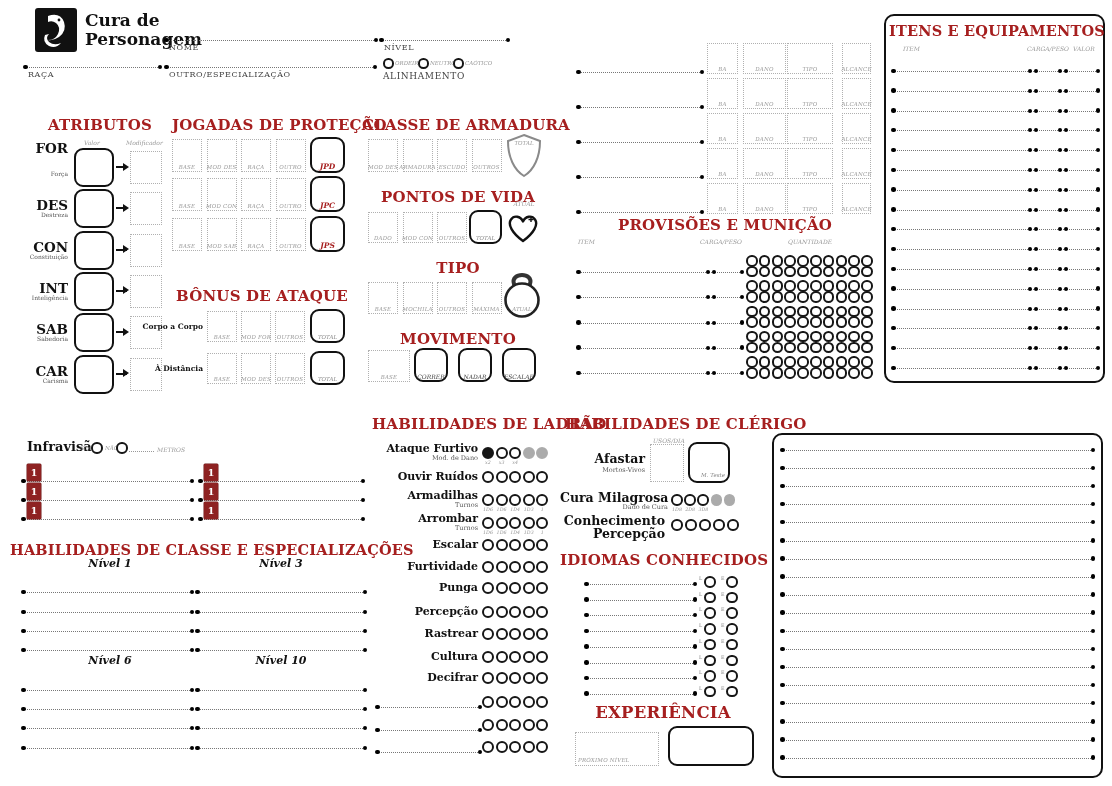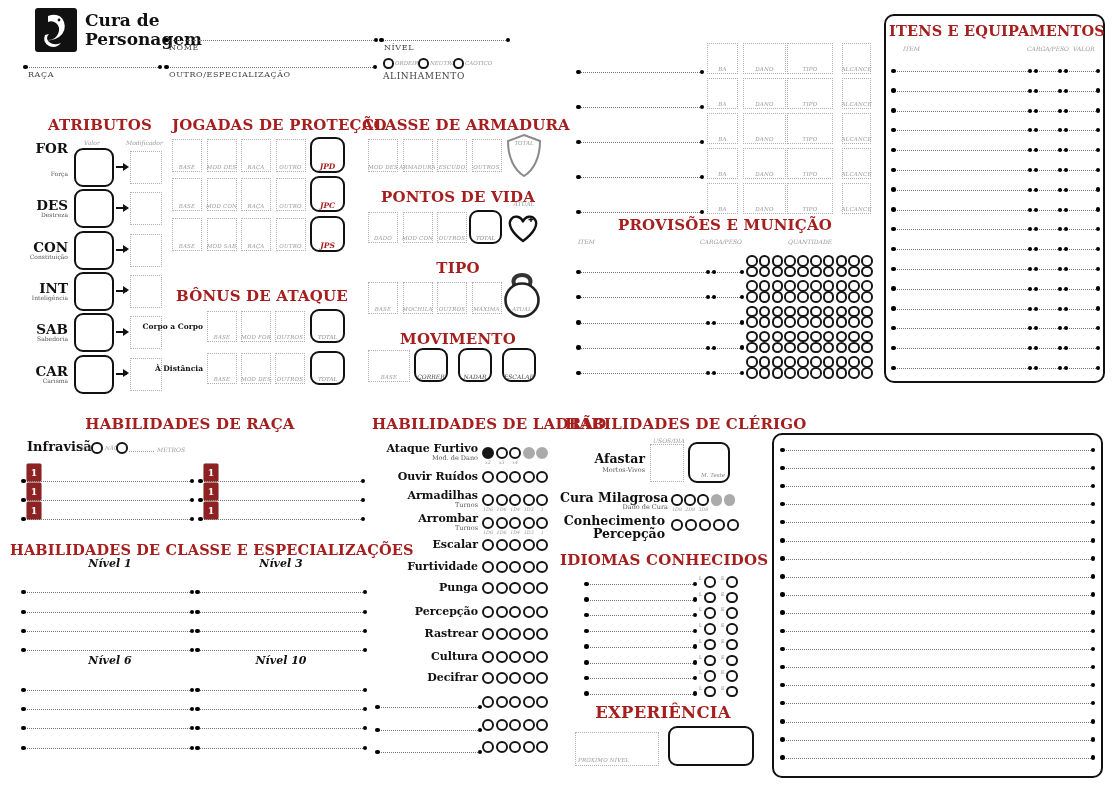--- a/index.html
+++ b/index.html
@@ -86,21 +86,20 @@
   <div class="sec-title" style="left:889px;top:22px;width:211px;font-size:14.5px;">ITENS E EQUIPAMENTOS</div>
   <div class="tiny" style="left:903px;top:45px;">ITEM</div>
   <div class="tiny" style="left:1027px;top:45px;">CARGA/PESO</div>
   <div class="tiny" style="left:1073px;top:45px;">VALOR</div>
 
   <div class="sec-title" style="left:570px;top:216px;width:310px;">PROVISÕES E MUNIÇÃO</div>
   <div class="tiny" style="left:578px;top:238px;">ITEM</div>
   <div class="tiny" style="left:700px;top:238px;">CARGA/PESO</div>
   <div class="tiny" style="left:788px;top:238px;">QUANTIDADE</div>
 
-  <div class="sec-title" style="left:15px;top:415px;width:350px;">HABILIDADES DE RAÇA</div>
   <div class="blabel" style="left:27px;top:439px;font-size:13px;">Infravisão</div>
   <div class="tiny" style="left:80px;top:445px;font-size:5.5px;">SIM</div>
   <div class="circ" style="left:91px;top:442px;"></div>
   <div class="tiny" style="left:105px;top:445px;font-size:5.5px;">NÃO</div>
   <div class="circ" style="left:116px;top:442px;"></div>
   <div class="dotshort" style="left:129px;top:451px;width:25px;"></div>
   <div class="tiny" style="left:157px;top:446px;">METROS</div>
 
   <div class="sec-title" style="left:10px;top:541px;width:360px;font-size:14.5px;">HABILIDADES DE CLASSE E ESPECIALIZAÇÕES</div>
 

